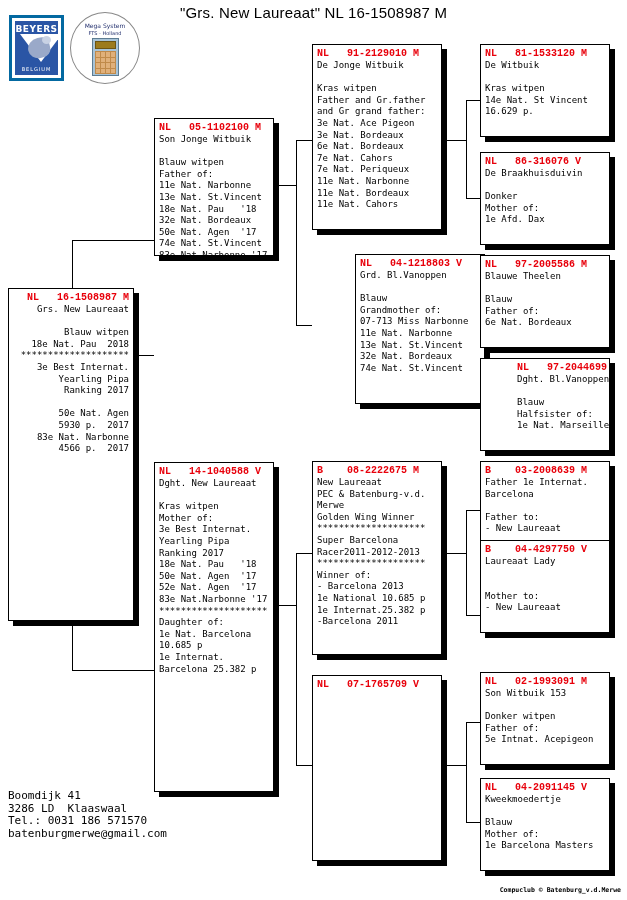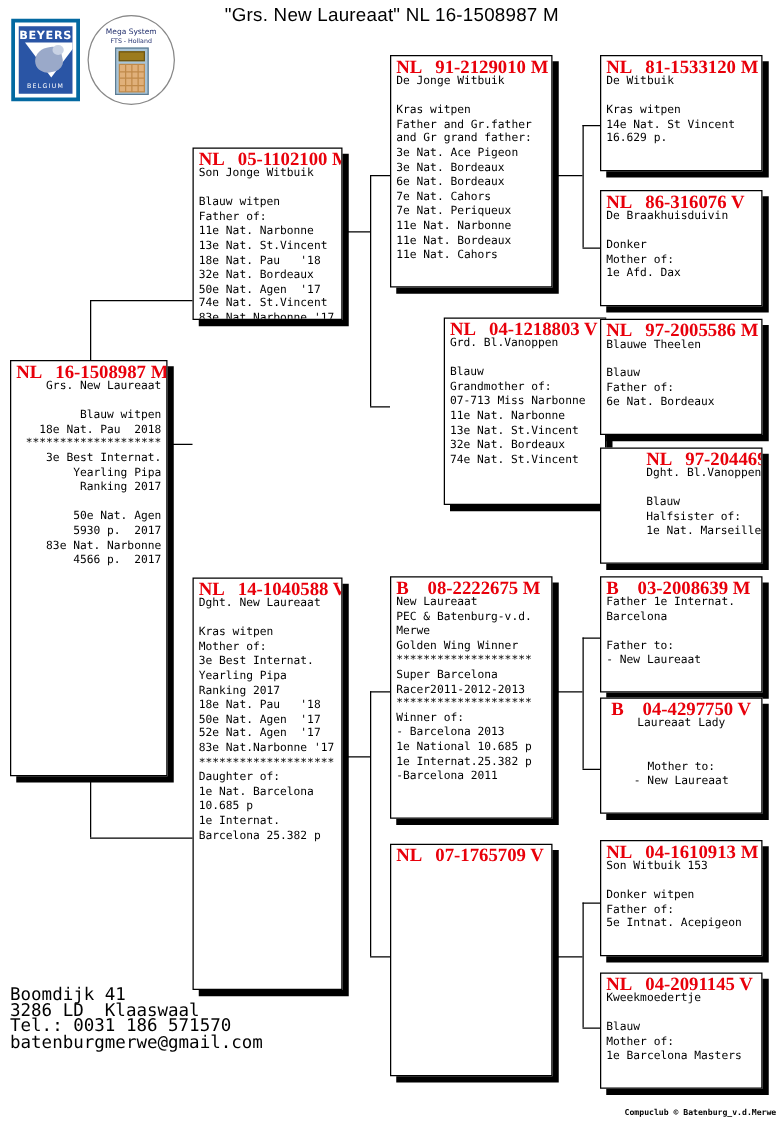--- a/index.html
+++ b/index.html
@@ -136,24 +136,24 @@
     background: #ffffff;
     border: 1px solid #000000;
     box-sizing: border-box;
     box-shadow: 5px 5px 0 0 #000000;
     padding: 3px 4px 2px 4px;
     overflow: hidden;
   }
   .ped-id {
     color: #e8000b;
     font-weight: bold;
-    font-size: 15px;
+    font-size: 10px;
     line-height: 12px;
     white-space: pre;
-    font-family: Liberation Serif, serif;
+    font-family: Liberation Mono, monospace;
   }
   .ped-lines {
     color: #000000;
     font-size: 9px;
     line-height: 11.6px;
     white-space: pre;
     font-family: "DejaVu Sans Mono", monospace;
   }
 
   
@@ -173,21 +173,21 @@
   #breeder .bname {
     font-family: "DejaVu Sans", sans-serif;
     font-weight: bold;
     font-size: 12.5px;
     letter-spacing: 0.6px;
     color: #000;
     margin-bottom: 4px;
   }
   #breeder .baddr {
     font-family: "DejaVu Sans Mono", monospace;
-    font-size: 14px;
+    font-size: 11px;
     line-height: 12.5px;
     white-space: pre;
     color: #000;
   }
 
   #copyright {
     position: absolute;
     right: 6px; bottom: 6px;
     font-family: "DejaVu Sans Mono", monospace;
     font-size: 6.5px;
@@ -414,31 +414,31 @@
 
 <div class="ped-box" style="left:480px; top:461px; width:130px; height:93px;">
   <div class="ped-id">B    03-2008639 M</div>
   <div class="ped-lines">Father 1e Internat.
 Barcelona
 
 Father to:
 - New Laureaat</div>
 </div>
 
-<div class="ped-box" style="left:480px; top:558px; width:130px; height:93px;text-align:center;">
+<div class="ped-box" style="left:480px; top:540px; width:130px; height:93px;">
   <div class="ped-id">B    04-4297750 V</div>
   <div class="ped-lines">Laureaat Lady
 
 
 Mother to:
 - New Laureaat</div>
 </div>
 
 <div class="ped-box" style="left:480px; top:672px; width:130px; height:93px;">
-  <div class="ped-id">NL   04-1610913 M</div>
+  <div class="ped-id">NL   02-1993091 M</div>
   <div class="ped-lines">Son Witbuik 153
 
 Donker witpen
 Father of:
 5e Intnat. Acepigeon</div>
 </div>
 
 <div class="ped-box" style="left:480px; top:778px; width:130px; height:93px;">
   <div class="ped-id">NL   04-2091145 V</div>
   <div class="ped-lines">Kweekmoedertje

